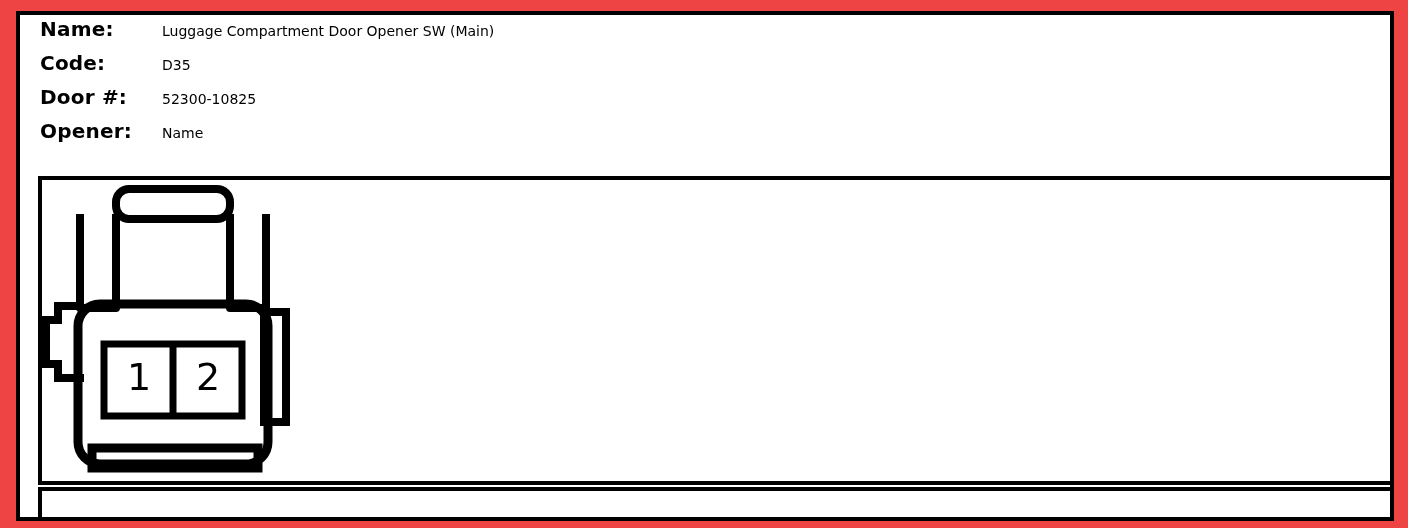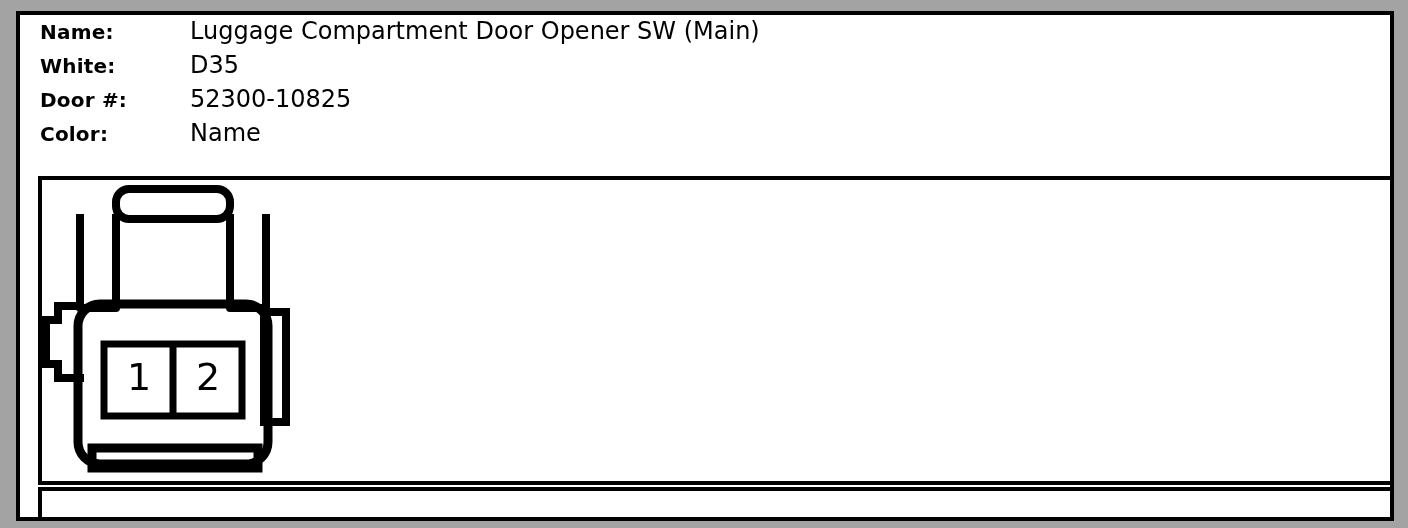--- a/index.html
+++ b/index.html
@@ -13,21 +13,21 @@
     height: 528px;
     font-family: "DejaVu Sans", "Liberation Sans", sans-serif;
     color: #000000;
     overflow: hidden;
   }
 
   #page {
     position: relative;
     width: 1408px;
     height: 528px;
-    background: #a3a3a3;
+    background: #ef4444;
   }
 
   
   .outer-frame {
     position: absolute;
     left: 16px;
     top: 11px;
     width: 1378px;
     height: 510px;
     border: 4px solid #000000;
@@ -49,24 +49,23 @@
   }
   .info-label {
     width: 122px;
     flex: 0 0 122px;
     font-size: 20px;
     font-weight: bold;
     letter-spacing: 0.2px;
     white-space: nowrap;
   }
   .info-value {
-    font-size: 24px;
+    font-size: 14px;
     font-weight: normal;
     white-space: nowrap;
-    margin-left: 28px;
   }
 
   
   .diagram-box {
     position: absolute;
     left: 38px;
     top: 176px;
     width: 1356px;
     height: 309px;
     border: 4px solid #000000;
@@ -119,31 +118,31 @@
   <div class="outer-frame"></div>
 
   <div class="info-block">
 
     <div class="info-row">
       <div class="info-label">Name:</div>
       <div class="info-value">Luggage Compartment Door Opener SW (Main)</div>
     </div>
 
     <div class="info-row">
-      <div class="info-label">White:</div>
+      <div class="info-label">Code:</div>
       <div class="info-value">D35</div>
     </div>
 
     <div class="info-row">
       <div class="info-label">Door #:</div>
       <div class="info-value">52300-10825</div>
     </div>
 
     <div class="info-row">
-      <div class="info-label">Color:</div>
+      <div class="info-label">Opener:</div>
       <div class="info-value">Name</div>
     </div>
 
   </div>
 
   <div class="diagram-box">
 
     <svg class="connector-svg" width="320" height="320" viewBox="0 0 320 320">
 
       <rect x="76" y="11" width="114" height="30" rx="13" ry="13" fill="none" stroke="#000000" stroke-width="8"></rect>

